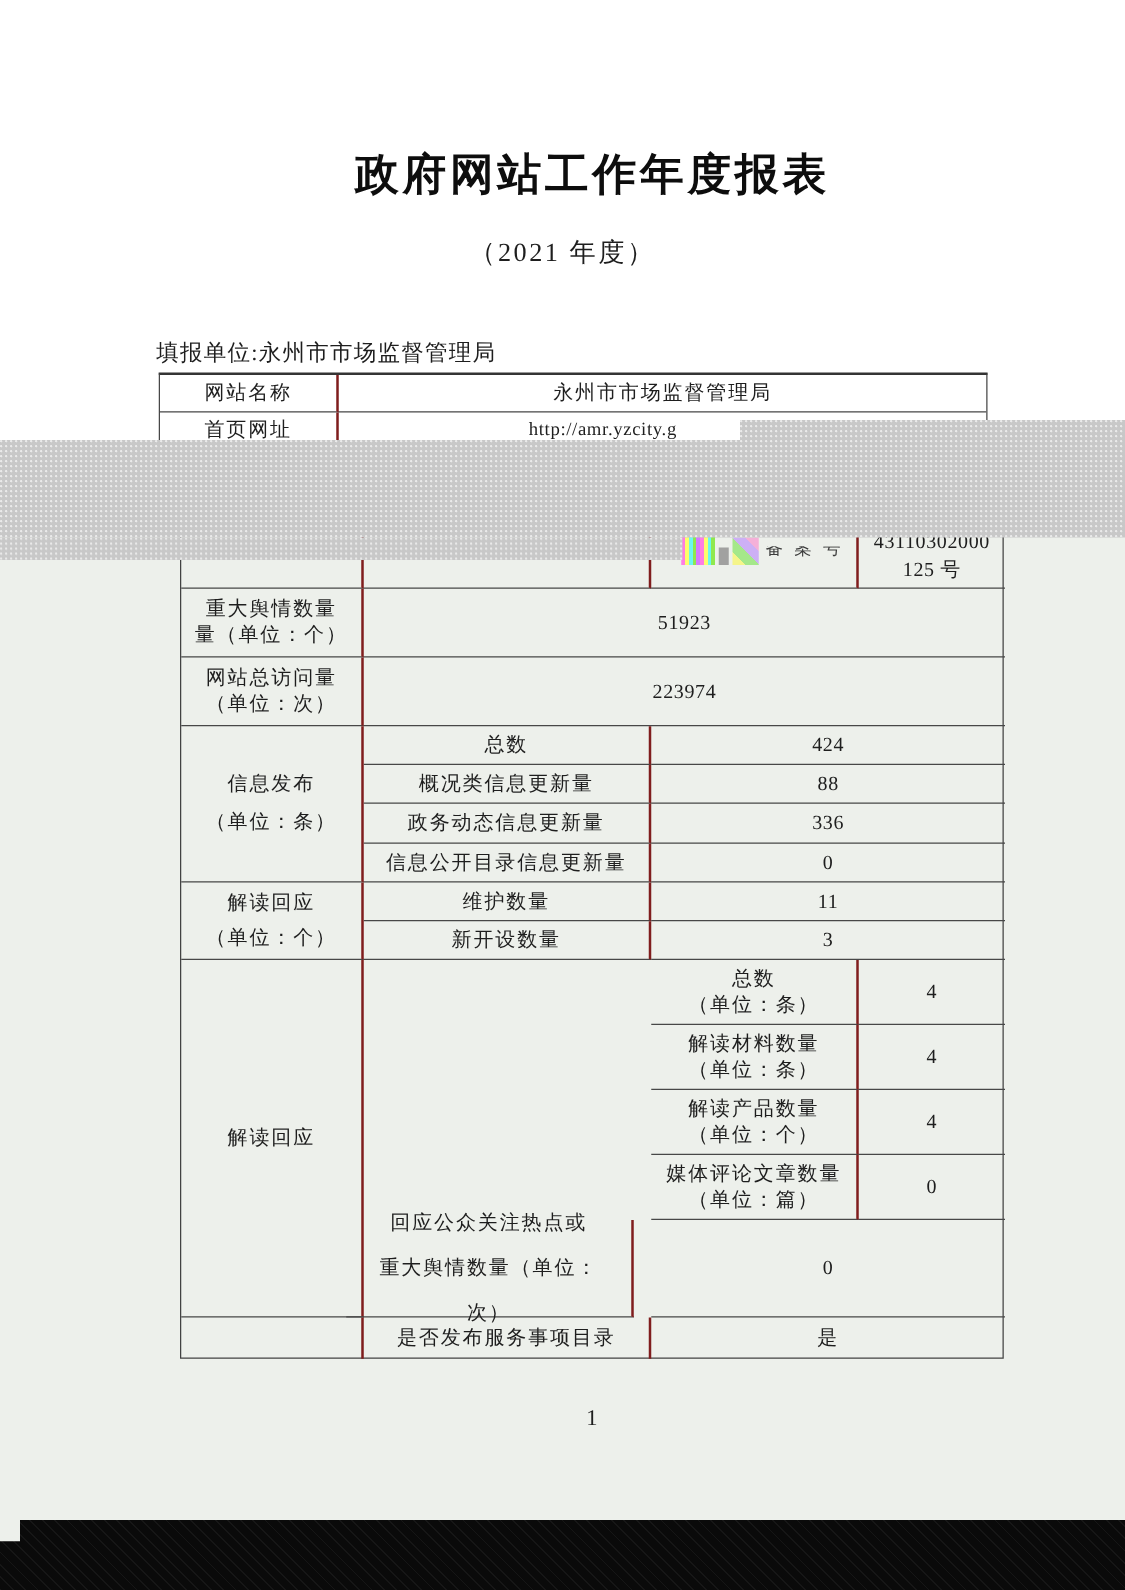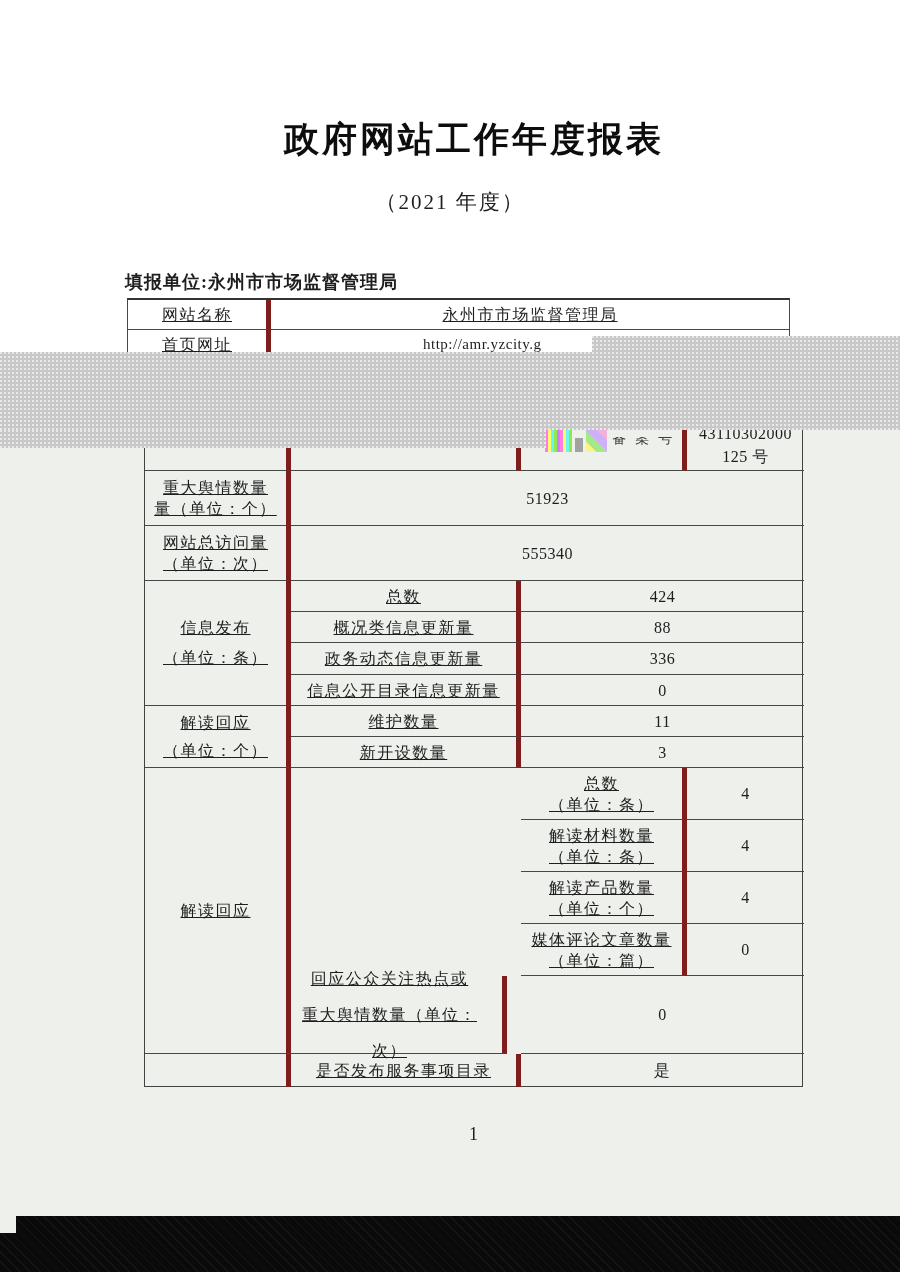--- a/index.html
+++ b/index.html
@@ -10,25 +10,25 @@
     color:#1e1e1e;
   }
   .abs{position:absolute;box-sizing:border-box;}
   
   .tint{left:0;top:352px;width:900px;height:864px;background:#edf0eb;}
   
   .title{left:0;top:116px;width:900px;text-align:center;
     font-family:"DejaVu Sans","Liberation Sans",sans-serif;
     font-size:35px;font-weight:700;letter-spacing:3px;color:#0d0d0d;padding-left:48px;}
   .subtitle{left:0;top:188px;width:900px;text-align:center;font-size:21px;letter-spacing:2px;}
-  .filing{left:125px;top:270px;font-size:18px;font-weight:700;letter-spacing:1px;}
+  .filing{left:125px;top:270px;font-size:18px;font-weight:400;letter-spacing:1px;}
   
   .cell{position:absolute;box-sizing:border-box;display:flex;align-items:center;
         justify-content:center;text-align:center;font-size:16px;letter-spacing:1.5px;line-height:21px;}
-  .br{border-right:5px solid #7f1d1d;text-decoration:underline;}
+  .br{border-right:2px solid #7f1d1d;}
   .bb{border-bottom:1px solid #474747;}
   .col{flex-direction:column;align-items:center;}
   .site-table{left:127px;top:298px;width:663px;height:106px;
     border:1px solid #474747;border-top:2px solid #343434;background:transparent;}
   .stats-table{left:144px;top:405px;width:659px;height:682px;border:1px solid #424242;}
   .num{letter-spacing:0.5px;}
   
   .gray{background-color:#c8c8c8;
     background-image:radial-gradient(circle at 1px 1px, #e9e9e9 0.8px, rgba(0,0,0,0) 1.1px);
     background-size:4px 4px;z-index:5;}
@@ -56,21 +56,21 @@
 <body>
 
 <div class="abs tint"></div>
 
 <div class="abs title">政府网站工作年度报表</div>
 <div class="abs subtitle">（2021 年度）</div>
 <div class="abs filing">填报单位:永州市市场监督管理局</div>
 
 <div class="abs site-table">
   <div class="cell br bb" style="left:0;top:0;width:143px;height:30px;">网站名称</div>
-  <div class="cell bb" style="left:143px;top:0;width:518px;height:30px;text-decoration:underline;">永州市市场监督管理局</div>
+  <div class="cell bb" style="left:143px;top:0;width:518px;height:30px;">永州市市场监督管理局</div>
   <div class="cell br toplabel" style="left:0;top:30px;width:143px;height:74px;">首页网址</div>
   <div class="cell" style="left:143px;top:30px;width:518px;height:74px;justify-content:flex-start;align-items:flex-start;">
     <span class="url-text">http://amr.yzcity.g</span>
   </div>
 </div>
 
 <div class="abs stats-table">
 
   <div class="cell br bb" style="left:0;top:0;width:146px;height:65px;"></div>
   <div class="cell br bb" style="left:146px;top:0;width:230px;height:65px;"></div>
@@ -83,21 +83,21 @@
   <div class="cell br bb col" style="left:0;top:65px;width:146px;height:55px;">
     <span>重大舆情数量</span>
     <span>量（单位：个）</span>
   </div>
   <div class="cell bb num" style="left:146px;top:65px;width:513px;height:55px;">51923</div>
 
   <div class="cell br bb col" style="left:0;top:120px;width:146px;height:55px;">
     <span>网站总访问量</span>
     <span>（单位：次）</span>
   </div>
-  <div class="cell bb num" style="left:146px;top:120px;width:513px;height:55px;">555340</div>
+  <div class="cell bb num" style="left:146px;top:120px;width:513px;height:55px;">223974</div>
 
   <div class="cell br bb col" style="left:0;top:175px;width:146px;height:125px;line-height:30px;">
     <span>信息发布</span>
     <span>（单位：条）</span>
   </div>
   <div class="cell br bb" style="left:146px;top:175px;width:230px;height:31px;">总数</div>
   <div class="cell bb num" style="left:376px;top:175px;width:283px;height:31px;">424</div>
   <div class="cell br bb" style="left:146px;top:206px;width:230px;height:31px;">概况类信息更新量</div>
   <div class="cell bb num" style="left:376px;top:206px;width:283px;height:31px;">88</div>
   <div class="cell br bb" style="left:146px;top:237px;width:230px;height:32px;">政务动态信息更新量</div>

